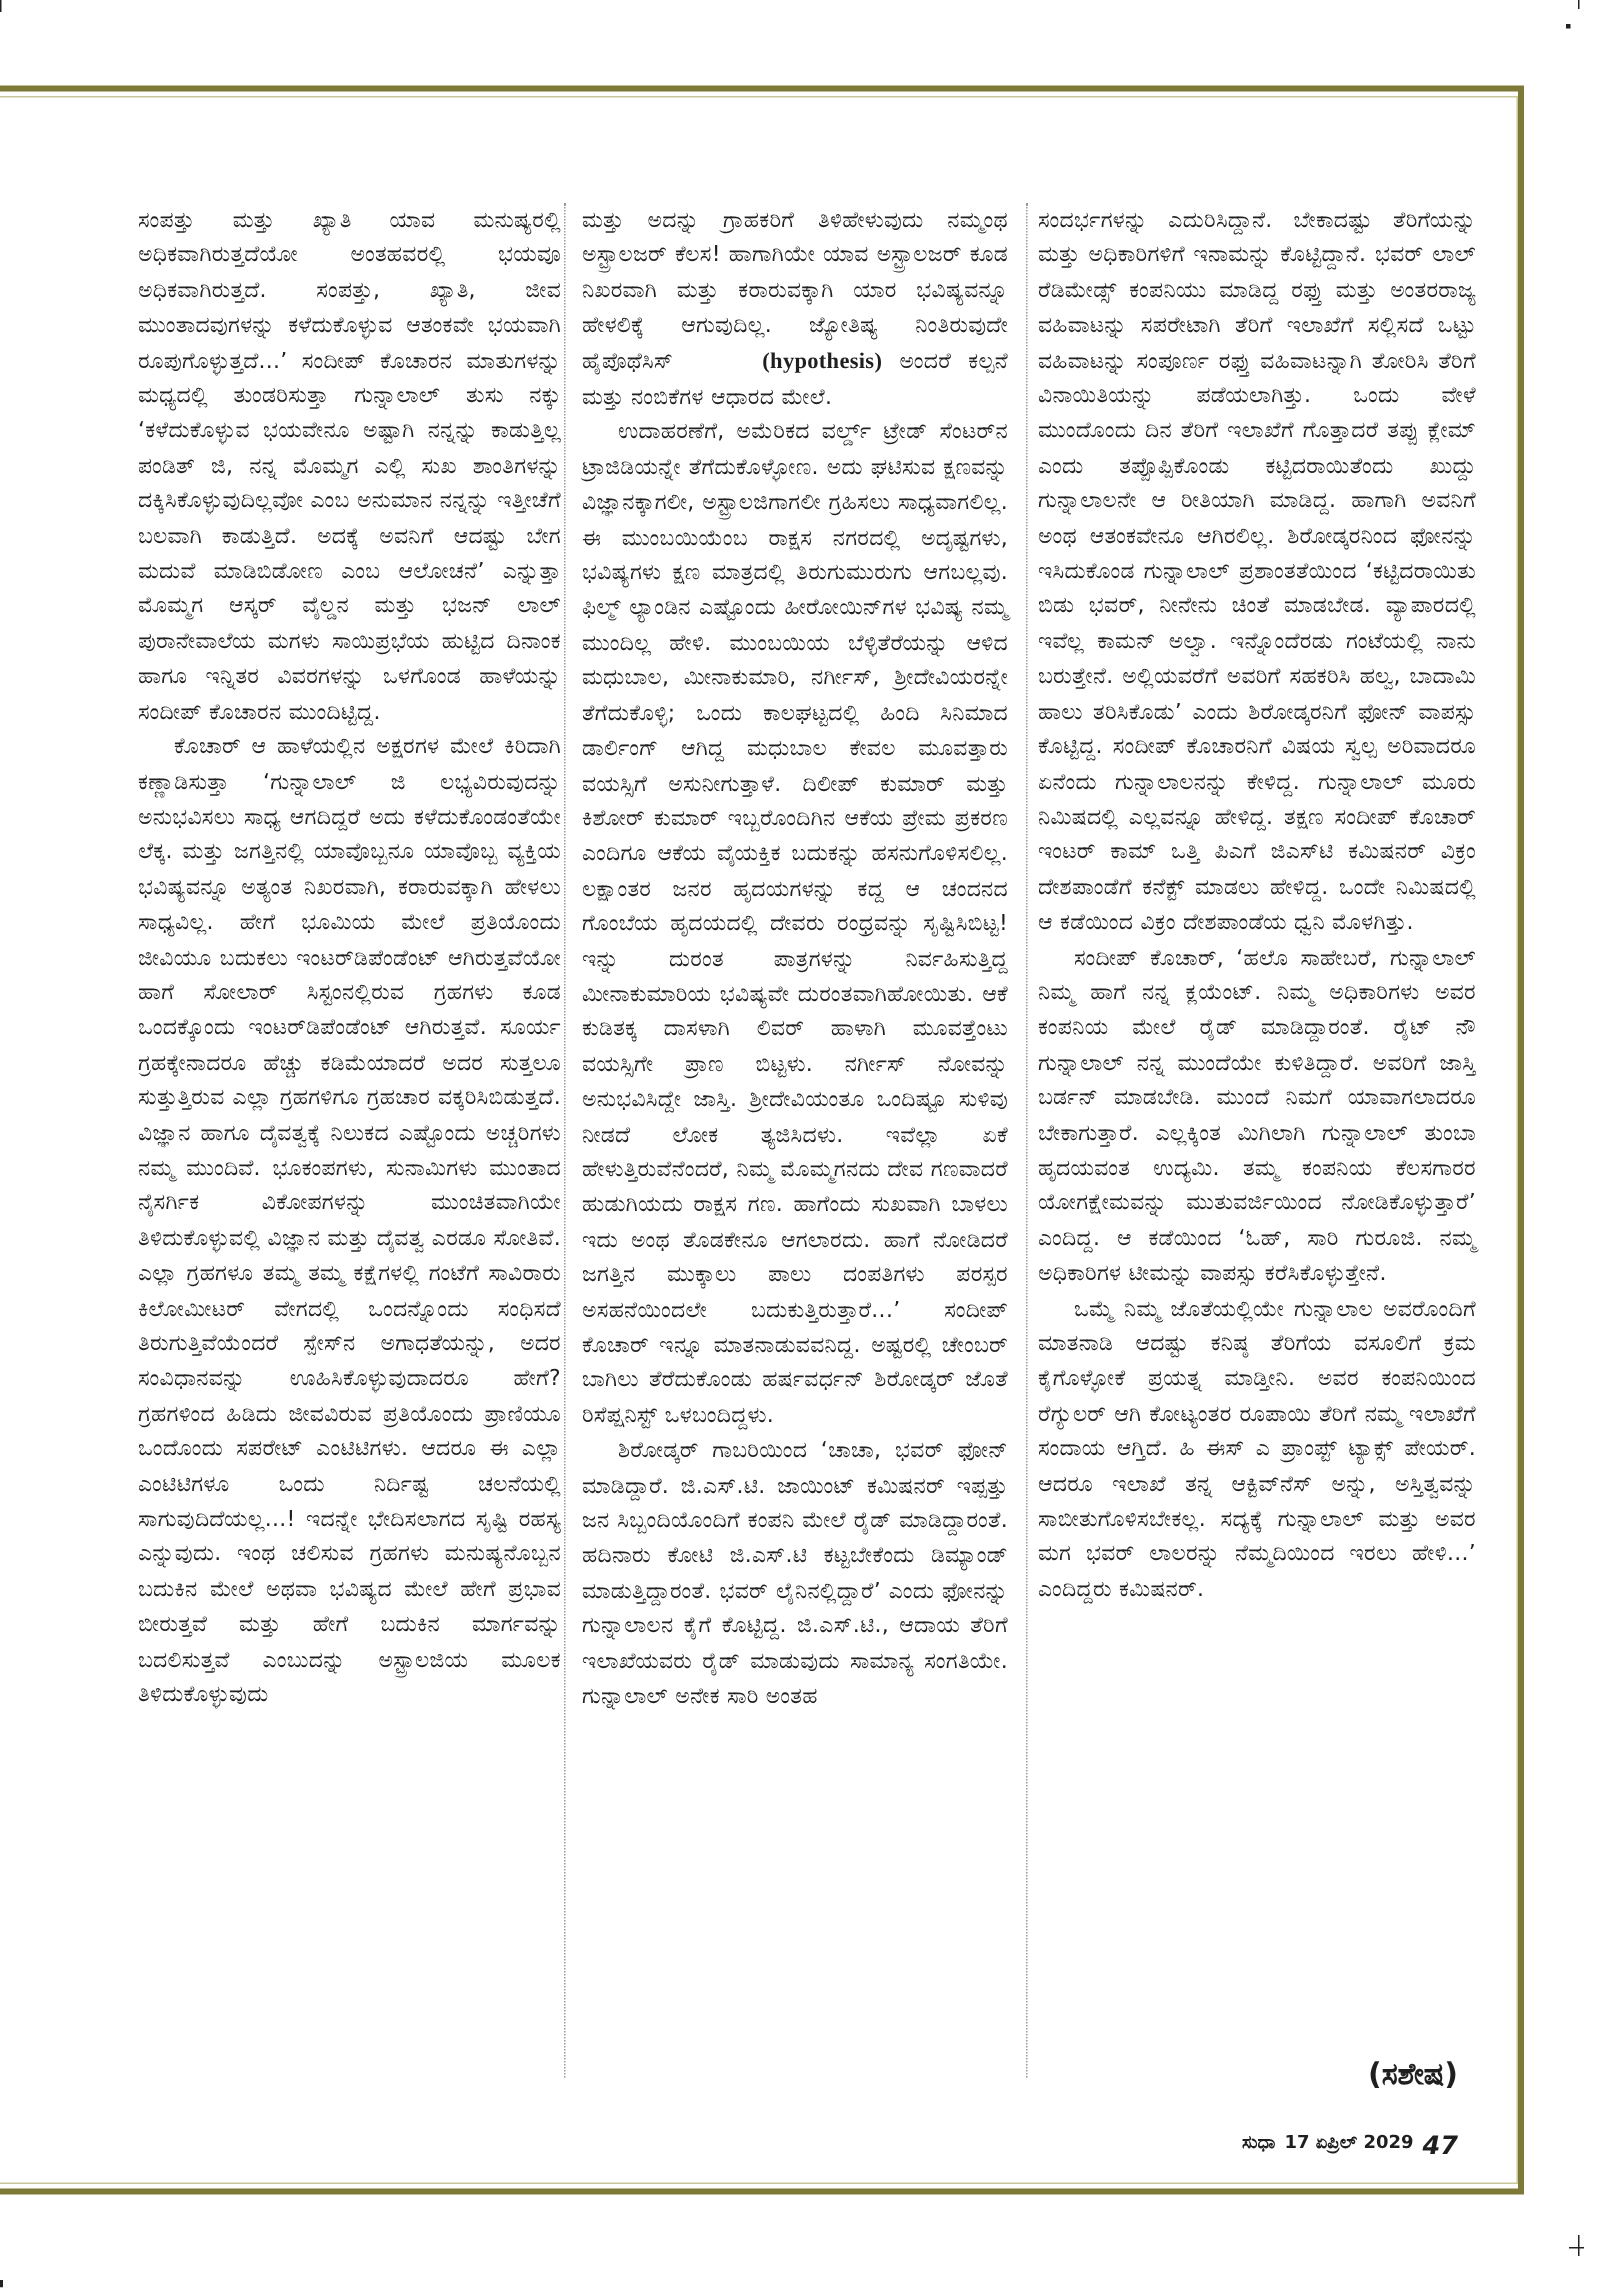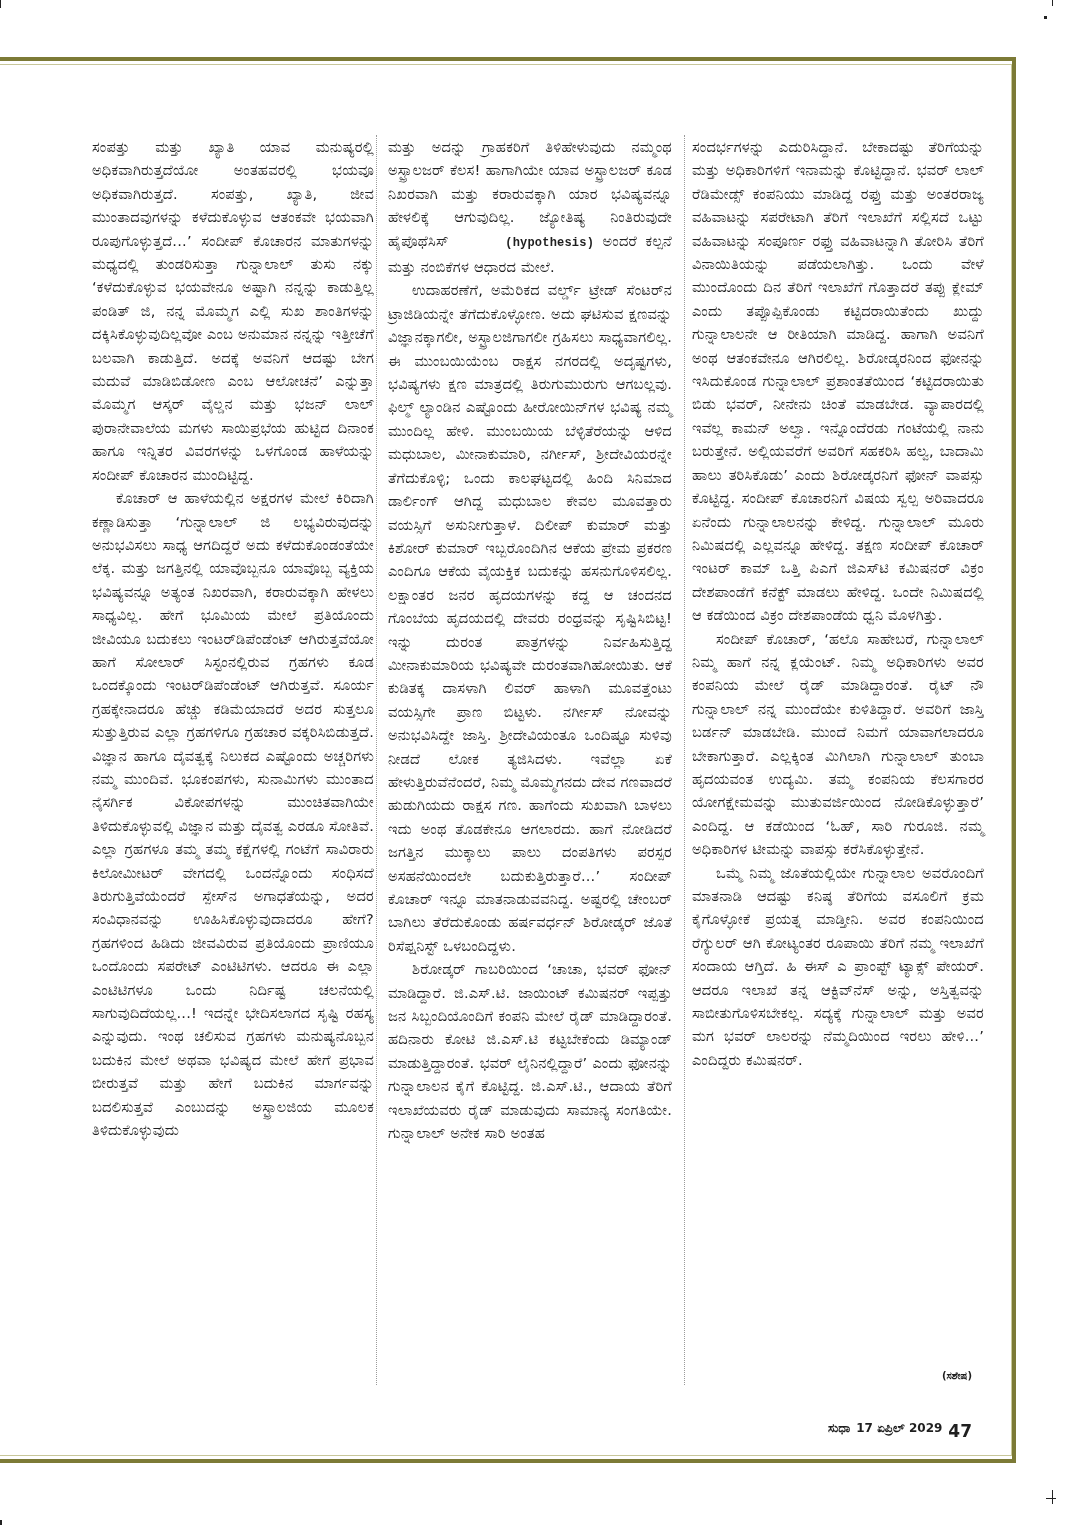--- a/index.html
+++ b/index.html
@@ -12,25 +12,25 @@
   .col { position:absolute; top:135px; font-size:14.6px; line-height:23.4px;
          text-align:justify; letter-spacing:0.2px; }
   .col p { margin:0; }
   .col p.indent { text-indent:24px; }
   .c1 { left:92px; width:282px; }
   .c2 { left:388px; width:284px; }
   .c3 { left:692px; width:292px; }
   .sep { position:absolute; top:135px; height:1250px; width:0;
          border-left:1px dotted #9a9a9a; }
   .s1 { left:376px; } .s2 { left:684px; }
-  .cont { position:absolute; right:106px; top:1370px; font-size:10px; font-weight:bold; }
+  .cont { position:absolute; right:106px; top:1370px; font-size:20px; font-weight:bold; }
   .footer { position:absolute; right:106px; top:1421px; font-size:12px; font-weight:bold;
             display:flex; align-items:flex-start; gap:6px; }
-  .footer .pg { font-size:17px; }
-  .en { font-family:Liberation Mono, monospace; font-weight:bold; font-size:12px;margin-left:48px; }
+  .footer .pg { font-size:17px;font-style:italic; }
+  .en { font-family:Liberation Serif, serif; font-weight:bold; font-size:15px;margin-left:48px; }
 </style>
 </head>
 <body>
 
 <div class="crop" style="left:0;top:0;width:1px;height:8px;"></div>
 <div class="crop" style="left:1052px;top:0;width:1px;height:6px;"></div>
 <div class="crop" style="left:1044px;top:16px;width:3px;height:3px;"></div>
 <div class="crop" style="left:1052px;top:1490px;width:1px;height:14px;"></div>
 <div class="crop" style="left:1046px;top:1498px;width:10px;height:1px;"></div>
 <div class="crop" style="left:0;top:1520px;width:2px;height:5px;"></div>

